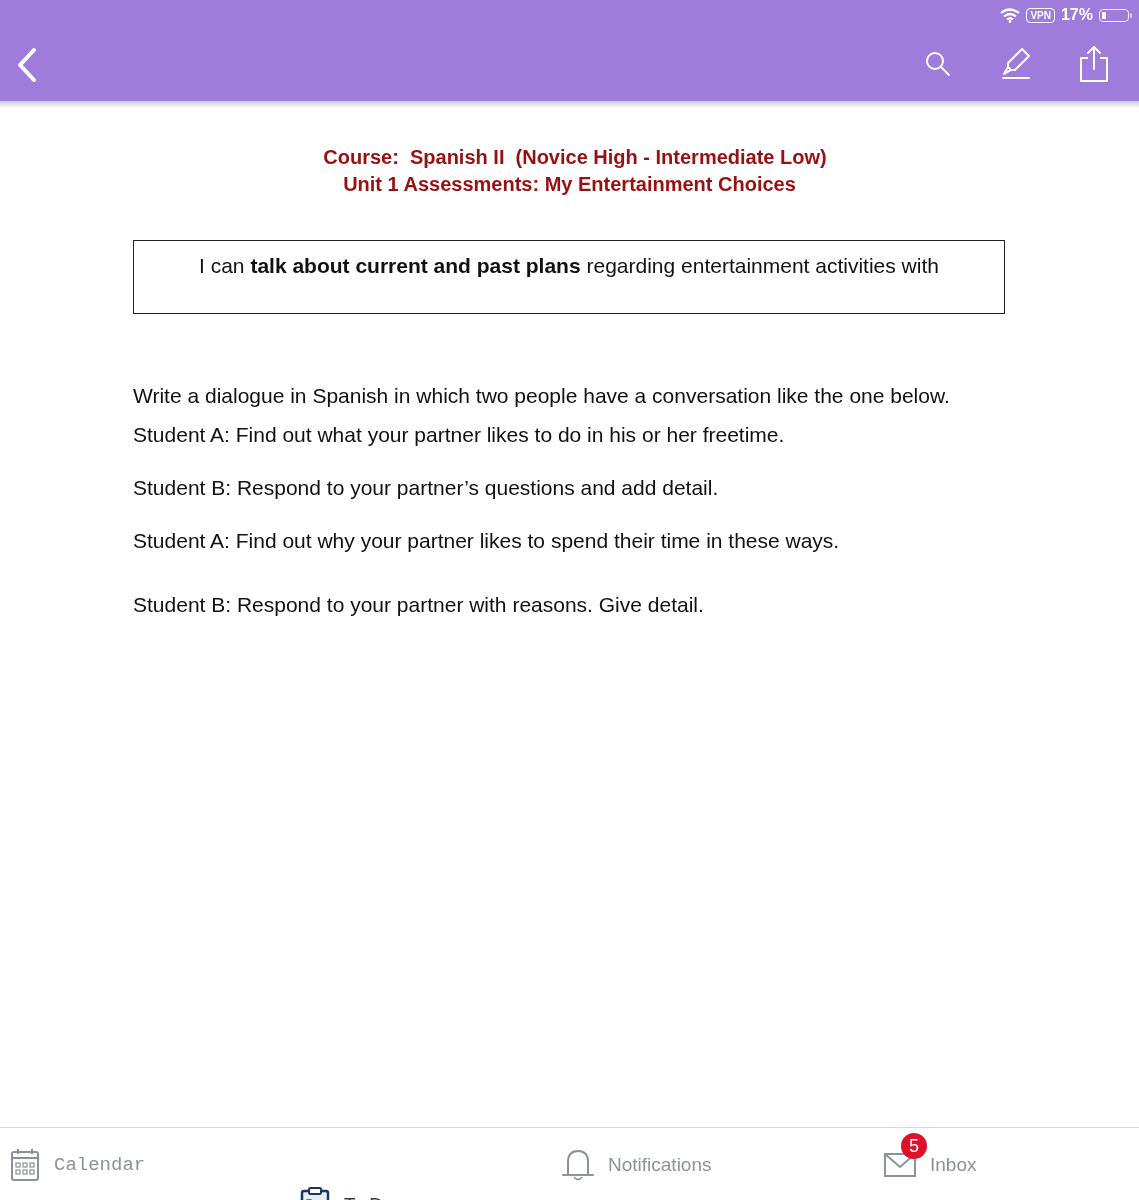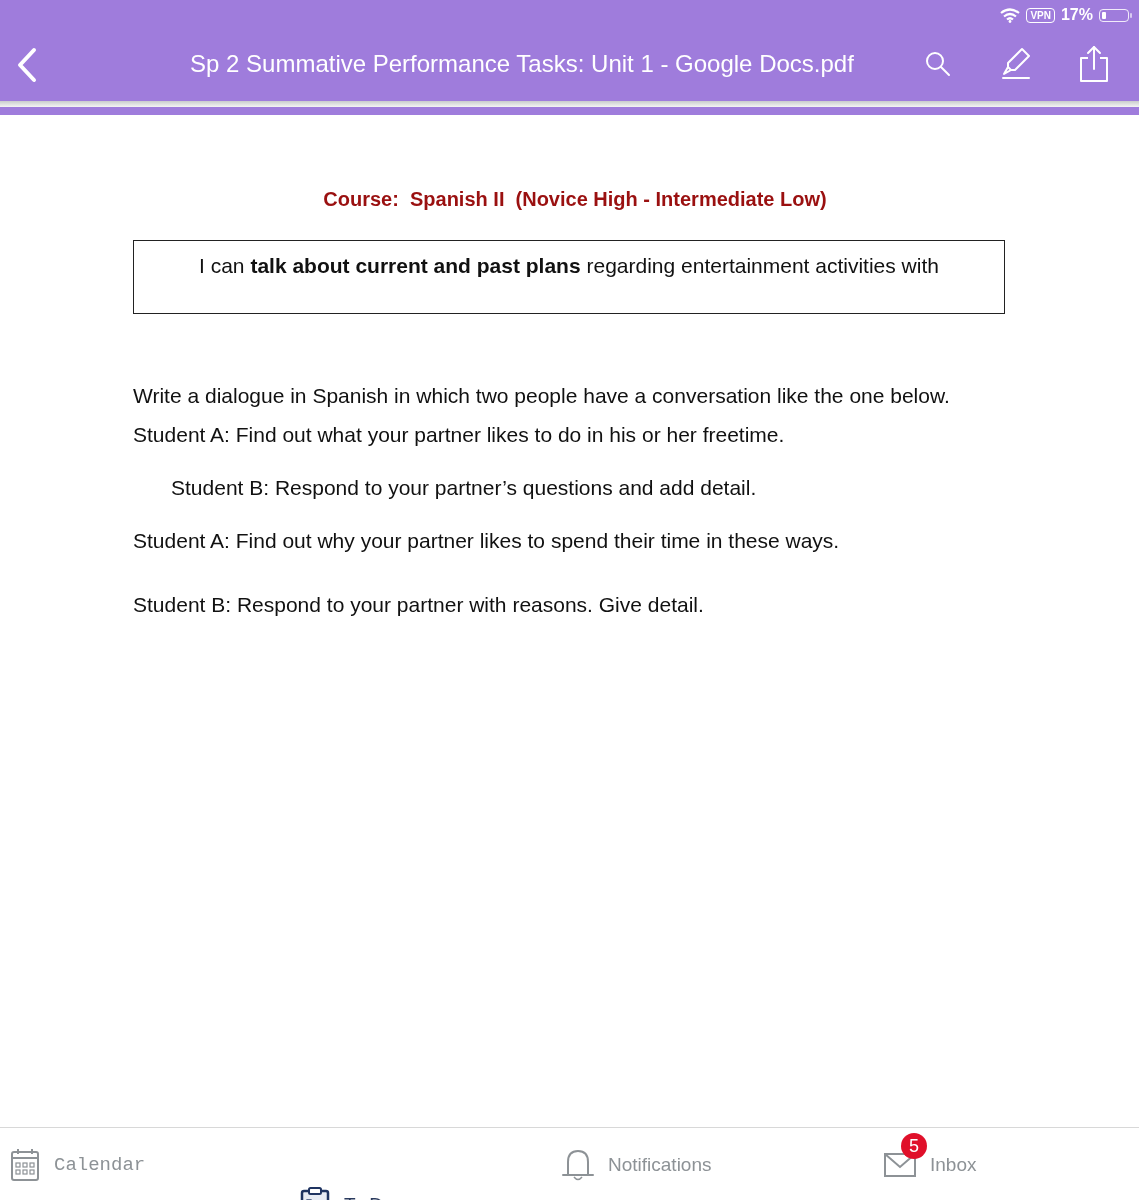--- a/index.html
+++ b/index.html
@@ -1,21 +1,21 @@
 <!DOCTYPE html>
 <html><head>
 <meta charset="utf-8">
 <style>
   html, body { margin:0; padding:0; }
   body {
     width:1139px; height:1200px; position:relative; overflow:hidden;
     background:#ffffff; font-family:"Liberation Sans", sans-serif;
   }
   .topbar {
-    position:absolute; left:0; top:0; width:1139px; height:115px;
+    position:absolute; left:0; top:0; width:1139px; height:102px;
     background:#9f7cdc;
   }
   .topbar-shadow {
     position:absolute; left:0; top:101px; width:1139px; height:6px;
     background:linear-gradient(#c9cccd, #f4f4f4);
   }
   .status {
     position:absolute; right:10px; top:4px; height:22px;
     display:flex; align-items:center; gap:6px; color:#fff;
     font-size:16px; font-weight:bold;
@@ -37,21 +37,21 @@
   .title {
     position:absolute; left:190px; top:50px; color:#fff; font-size:24px;
     white-space:nowrap;
   }
   .icon-btn { position:absolute; cursor:pointer; }
   .doc { position:absolute; left:0; top:107px; width:1139px; }
   .course {
     position:absolute; top:37px; left:0; width:1139px; text-align:center;
     color:#9a1010; font-weight:bold; font-size:20px; line-height:27px;
   }
-  .course .l1 { padding-left:11px;margin-top:42px; }
+  .course .l1 { padding-left:11px; }
   .objective-box {
     position:absolute; left:133px; top:133px; width:872px; height:74px;
     border:1.5px solid #222; box-sizing:border-box; text-align:center;
     font-size:21px; line-height:27px; color:#111; padding-top:11px;
   }
   .body-text { position:absolute; left:133px; color:#111; font-size:21px; line-height:27px; width:820px; }
   .tabbar {
     position:absolute; left:0; top:1127px; width:1139px; height:73px;
     border-top:1.5px solid #d8d8d8; background:#fff;
   }
@@ -79,21 +79,20 @@
         <div class="level"></div>
       </div>
   </div>
 
   <div class="back-btn">
     <svg width="30" height="38" viewBox="0 0 30 38">
       <path d="M22 4 L8 19 L22 34" stroke="#fff" stroke-width="4" fill="none" stroke-linecap="round" stroke-linejoin="round"></path>
     </svg>
   </div>
 
-  <div class="title">Sp 2 Summative Performance Tasks: Unit 1 - Google Docs.pdf</div>
 
   <div class="icon-btn" style="left:924px;top:50px;">
     <svg width="28" height="28" viewBox="0 0 28 28">
       <circle cx="11" cy="11" r="8" stroke="#fff" stroke-width="2" fill="none"></circle>
       <path d="M17 17 L25 25" stroke="#fff" stroke-width="2" stroke-linecap="round"></path>
     </svg>
   </div>
   <div class="icon-btn" style="left:1000px;top:46px;">
     <svg width="34" height="36" viewBox="0 0 34 36">
       <path d="M22 3 L29 10 L15 24 L11 24 L8 21 L8 17 Z" stroke="#fff" stroke-width="2" fill="none" stroke-linejoin="round"></path>
@@ -107,31 +106,32 @@
       <path d="M17 3 L17 25" stroke="#fff" stroke-width="2" stroke-linecap="round"></path>
       <path d="M11 9 L17 3 L23 9" stroke="#fff" stroke-width="2" fill="none" stroke-linecap="round" stroke-linejoin="round"></path>
     </svg>
   </div>
 </div>
 <div class="topbar-shadow"></div>
 
 <div class="doc">
   <div class="course">
     <div class="l1" style="white-space:pre;">Course:  Spanish II  (Novice High - Intermediate Low)</div>
+    <div>Unit 1 Assessments: My Entertainment Choices</div>
   </div>
 
   <div class="objective-box">
     <div>
       <span style="white-space:pre;">I can </span><b>talk about current and past plans</b><span style="white-space:pre;"> regarding entertainment activities with</span>
     </div>
   </div>
 
   <div class="body-text" style="top:235px;margin-top:40px;">Write a dialogue in Spanish in which two people have a conversation like the one below.</div>
   <div class="body-text" style="top:314px;">Student A: Find out what your partner likes to do in his or her freetime.</div>
-  <div class="body-text" style="top:367px;margin-left:38px;">Student B: Respond to your partner’s questions and add detail.</div>
+  <div class="body-text" style="top:367px;">Student B: Respond to your partner’s questions and add detail.</div>
   <div class="body-text" style="top:420px;">Student A: Find out why your partner likes to spend their time in these ways.</div>
   <div class="body-text" style="top:484px;">Student B: Respond to your partner with reasons. Give detail.</div>
 </div>
 
 <div class="tabbar">
   <div class="tab" style="left:10px;font-family:Liberation Mono, monospace;">
     <svg width="30" height="34" viewBox="0 0 30 34">
       <rect x="2" y="4" width="26" height="28" rx="2" stroke="#8d9296" stroke-width="2" fill="none"></rect>
       <path d="M2 10 L28 10" stroke="#8d9296" stroke-width="2"></path>
       <path d="M8 1 L8 6 M22 1 L22 6" stroke="#8d9296" stroke-width="2"></path>

